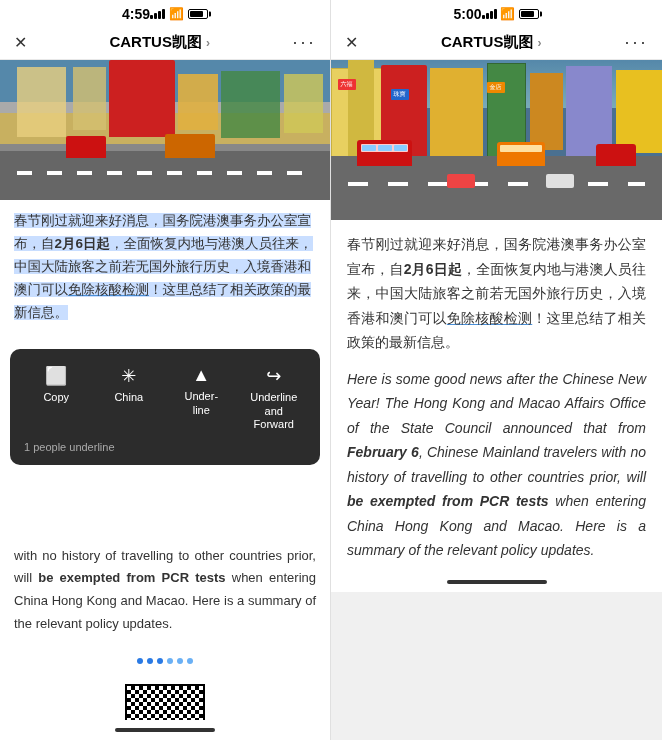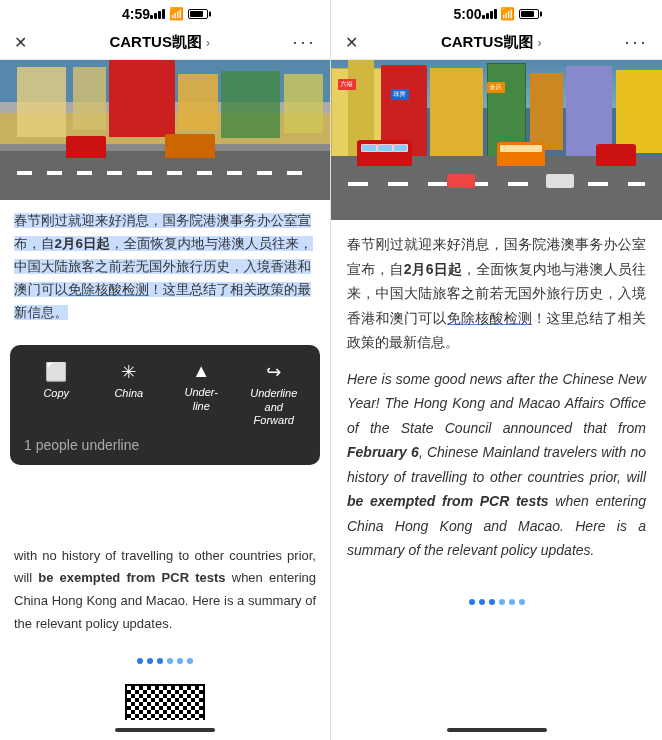--- a/index.html
+++ b/index.html
@@ -150,21 +150,21 @@
       font-size: 11px;
       width: 65px;
       text-align: center;
       cursor: pointer;
       padding: 4px;
     }
     .menu-item .menu-icon {
       font-size: 18px;
       margin-bottom: 4px;
     }
-    .menu-item .menu-label { line-height: 1.2; font-style: italic; }
+    .menu-item .menu-label { line-height: 1.2; }
 
     
     .friend-tag {
       position: absolute;
       background: #5b9bd5;
       color: #fff;
       font-size: 10px;
       padding: 2px 6px;
       border-radius: 4px;
       top: 295px;
@@ -218,21 +218,21 @@
     }
     .home-bar {
       width: 100px; height: 4px;
       background: #333;
       border-radius: 2px;
     }
 
     
     .right-panel {
       width: 331px;
-      height: 740px;
+      height: 592px;
       background: #fff;
       display: flex;
       flex-direction: column;
       overflow: hidden;
     }
 
     .right-content {
       flex: 1;
       overflow-y: auto;
     }
@@ -326,21 +326,21 @@
         </div>
         <div class="menu-item">
           <span class="menu-icon">▲</span>
           <span class="menu-label">Under-<br>line</span>
         </div>
         <div class="menu-item">
           <span class="menu-icon">↪</span>
           <span class="menu-label">Underline and Forward</span>
         </div>
       </div>
-      <div style="color:#aaa;font-size:14px;padding:2px 14px 4px;">
+      <div style="color:#aaa;font-size:11px;padding:2px 14px 4px;">
         <span>1 people underline</span>
       </div>
     </div>
 
     <div class="lower-content">
       <p style="text-align:justify;">
         with no history of travelling to other countries prior, will <strong>be exempted from PCR tests</strong> when entering China Hong Kong and Macao. Here is a summary of the relevant policy updates.
       </p>
     </div>
 

